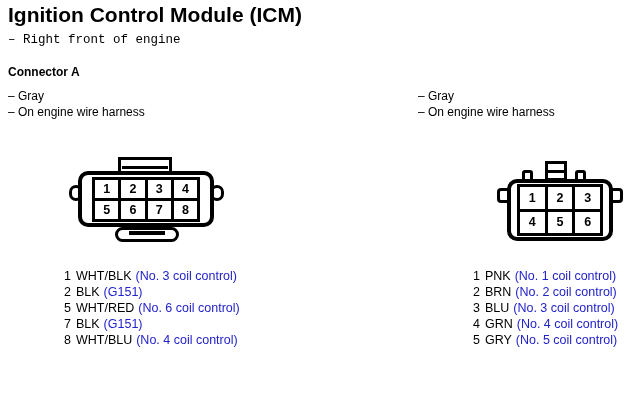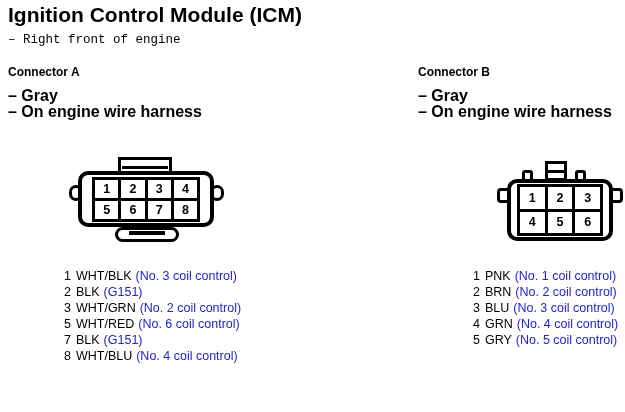--- a/index.html
+++ b/index.html
@@ -11,21 +11,21 @@
     background: #fff;
     font-family: "Liberation Sans", sans-serif;
     color: #000;
     overflow: hidden;
   }
   .title { position: absolute; left: 8px; top: 3px; font-size: 21px; font-weight: bold; }
   .subtitle { position: absolute; left: 8px; top: 33px; font-size: 12.5px; font-family: Liberation Mono, monospace; }
   .conn-header { position: absolute; font-size: 12px; font-weight: bold; }
   .conn-header.a { left: 8px; top: 65px; }
   .conn-header.b { left: 418px; top: 65px; }
-  .conn-notes { position: absolute; font-size: 16px; line-height: 16px; font-weight: bold; }
+  .conn-notes { position: absolute; font-size: 12px; line-height: 16px; }
   .conn-notes.a { left: 8px; top: 88px; }
   .conn-notes.b { left: 418px; top: 88px; }
 
   
   .appendage { position: absolute; background: #fff; border: 3px solid #000; z-index: 0; }
   .conn-body { position: absolute; background: #fff; border: 4px solid #000; border-radius: 10px; z-index: 1; }
   .pin-grid { position: absolute; display: grid; gap: 3px; background: #000; border: 3px solid #000; z-index: 2; }
   .cell { background: #fff; display: flex; align-items: center; justify-content: center;
           font-size: 12.5px; font-weight: bold; }
 
@@ -67,21 +67,20 @@
 
   <div class="title">Ignition Control Module (ICM)</div>
   <div class="subtitle">– Right front of engine</div>
 
   <div class="conn-header a">Connector A</div>
   <div class="conn-notes a">
     <div>– Gray</div>
     <div>– On engine wire harness</div>
   </div>
 
-  <div class="conn-header b">Connector B</div>
   <div class="conn-notes b">
     <div>– Gray</div>
     <div>– On engine wire harness</div>
   </div>
 
   <div>
     <div class="appendage a-latch">
         <div class="a-latch-bar"></div>
       </div>
     <div class="appendage a-ear-l"></div>
@@ -117,21 +116,20 @@
       <div class="cell">3</div>
       <div class="cell">4</div>
       <div class="cell">5</div>
       <div class="cell">6</div>
     </div>
   </div>
 
   <div class="pin-list a">
     <div class="pin-row"><span class="num">1</span><span class="wire">WHT/BLK</span><span class="fn">(No. 3 coil control)</span></div>
     <div class="pin-row"><span class="num">2</span><span class="wire">BLK</span><span class="fn">(G151)</span></div>
-    <div class="pin-row"><span class="num">3</span><span class="wire">WHT/GRN</span><span class="fn">(No. 2 coil control)</span></div>
     <div class="pin-row"><span class="num">5</span><span class="wire">WHT/RED</span><span class="fn">(No. 6 coil control)</span></div>
     <div class="pin-row"><span class="num">7</span><span class="wire">BLK</span><span class="fn">(G151)</span></div>
     <div class="pin-row"><span class="num">8</span><span class="wire">WHT/BLU</span><span class="fn">(No. 4 coil control)</span></div>
   </div>
 
   <div class="pin-list b">
     <div class="pin-row"><span class="num">1</span><span class="wire">PNK</span><span class="fn">(No. 1 coil control)</span></div>
     <div class="pin-row"><span class="num">2</span><span class="wire">BRN</span><span class="fn">(No. 2 coil control)</span></div>
     <div class="pin-row"><span class="num">3</span><span class="wire">BLU</span><span class="fn">(No. 3 coil control)</span></div>
     <div class="pin-row"><span class="num">4</span><span class="wire">GRN</span><span class="fn">(No. 4 coil control)</span></div>

